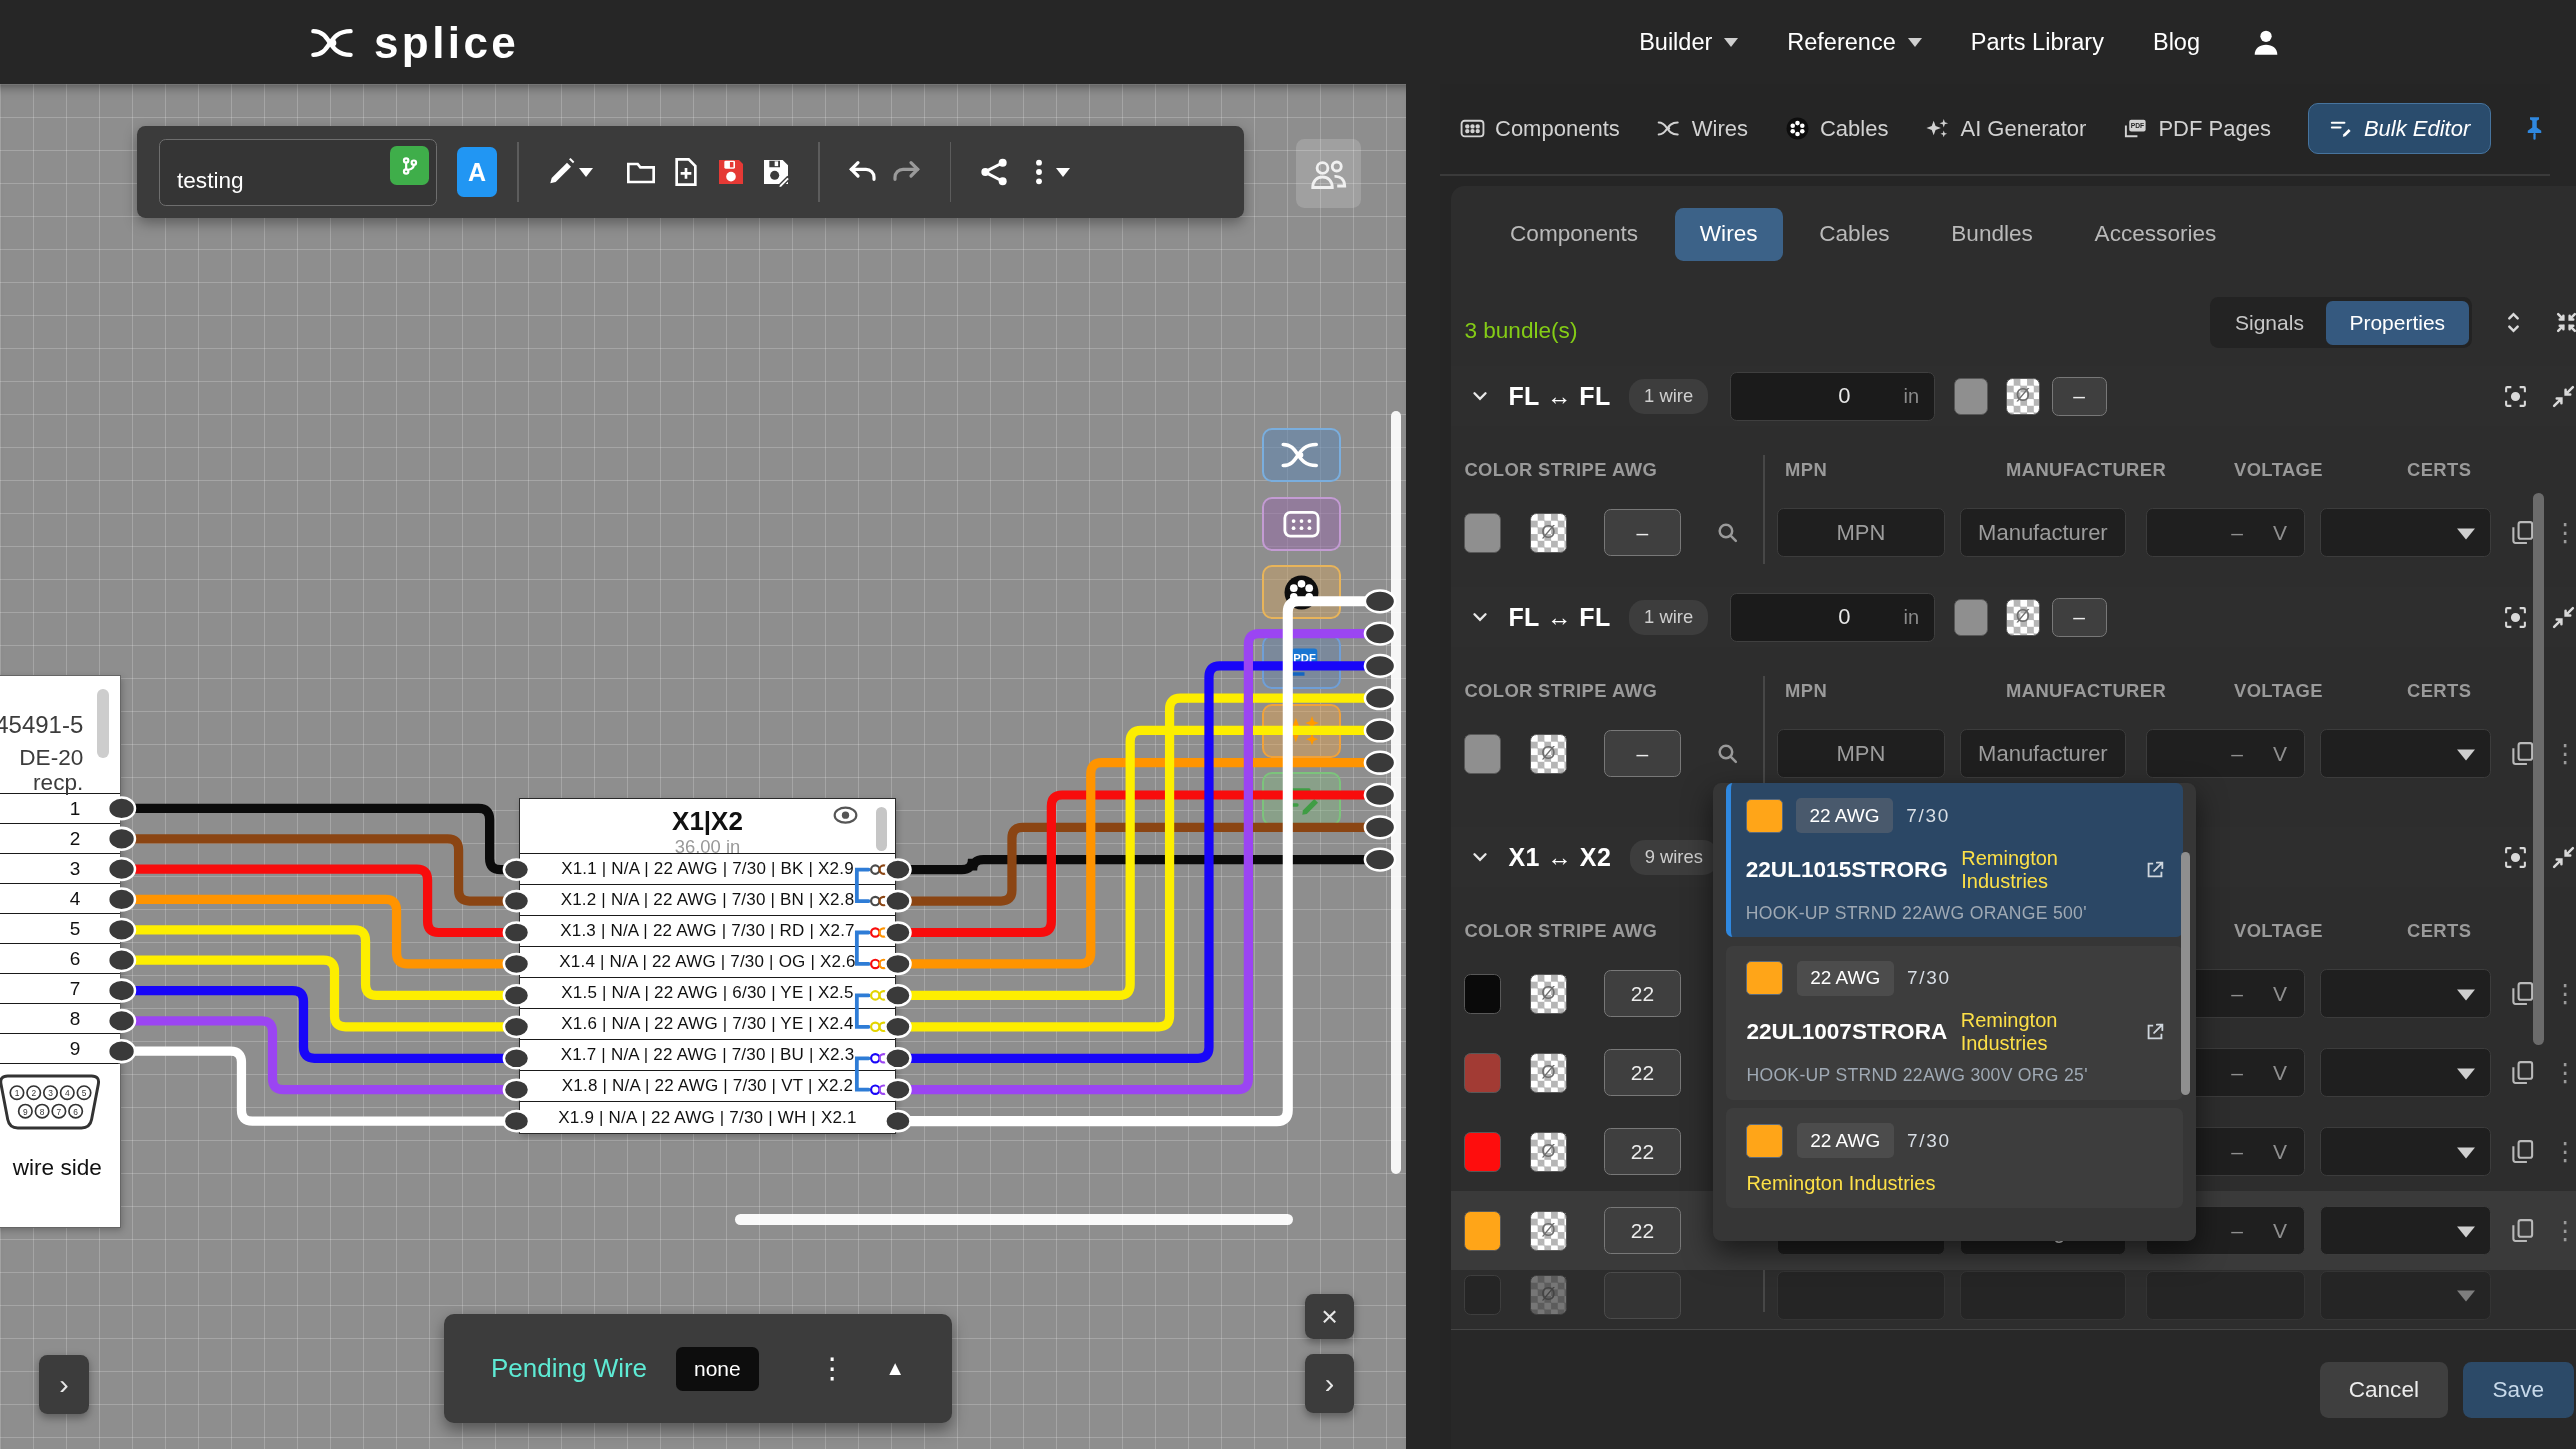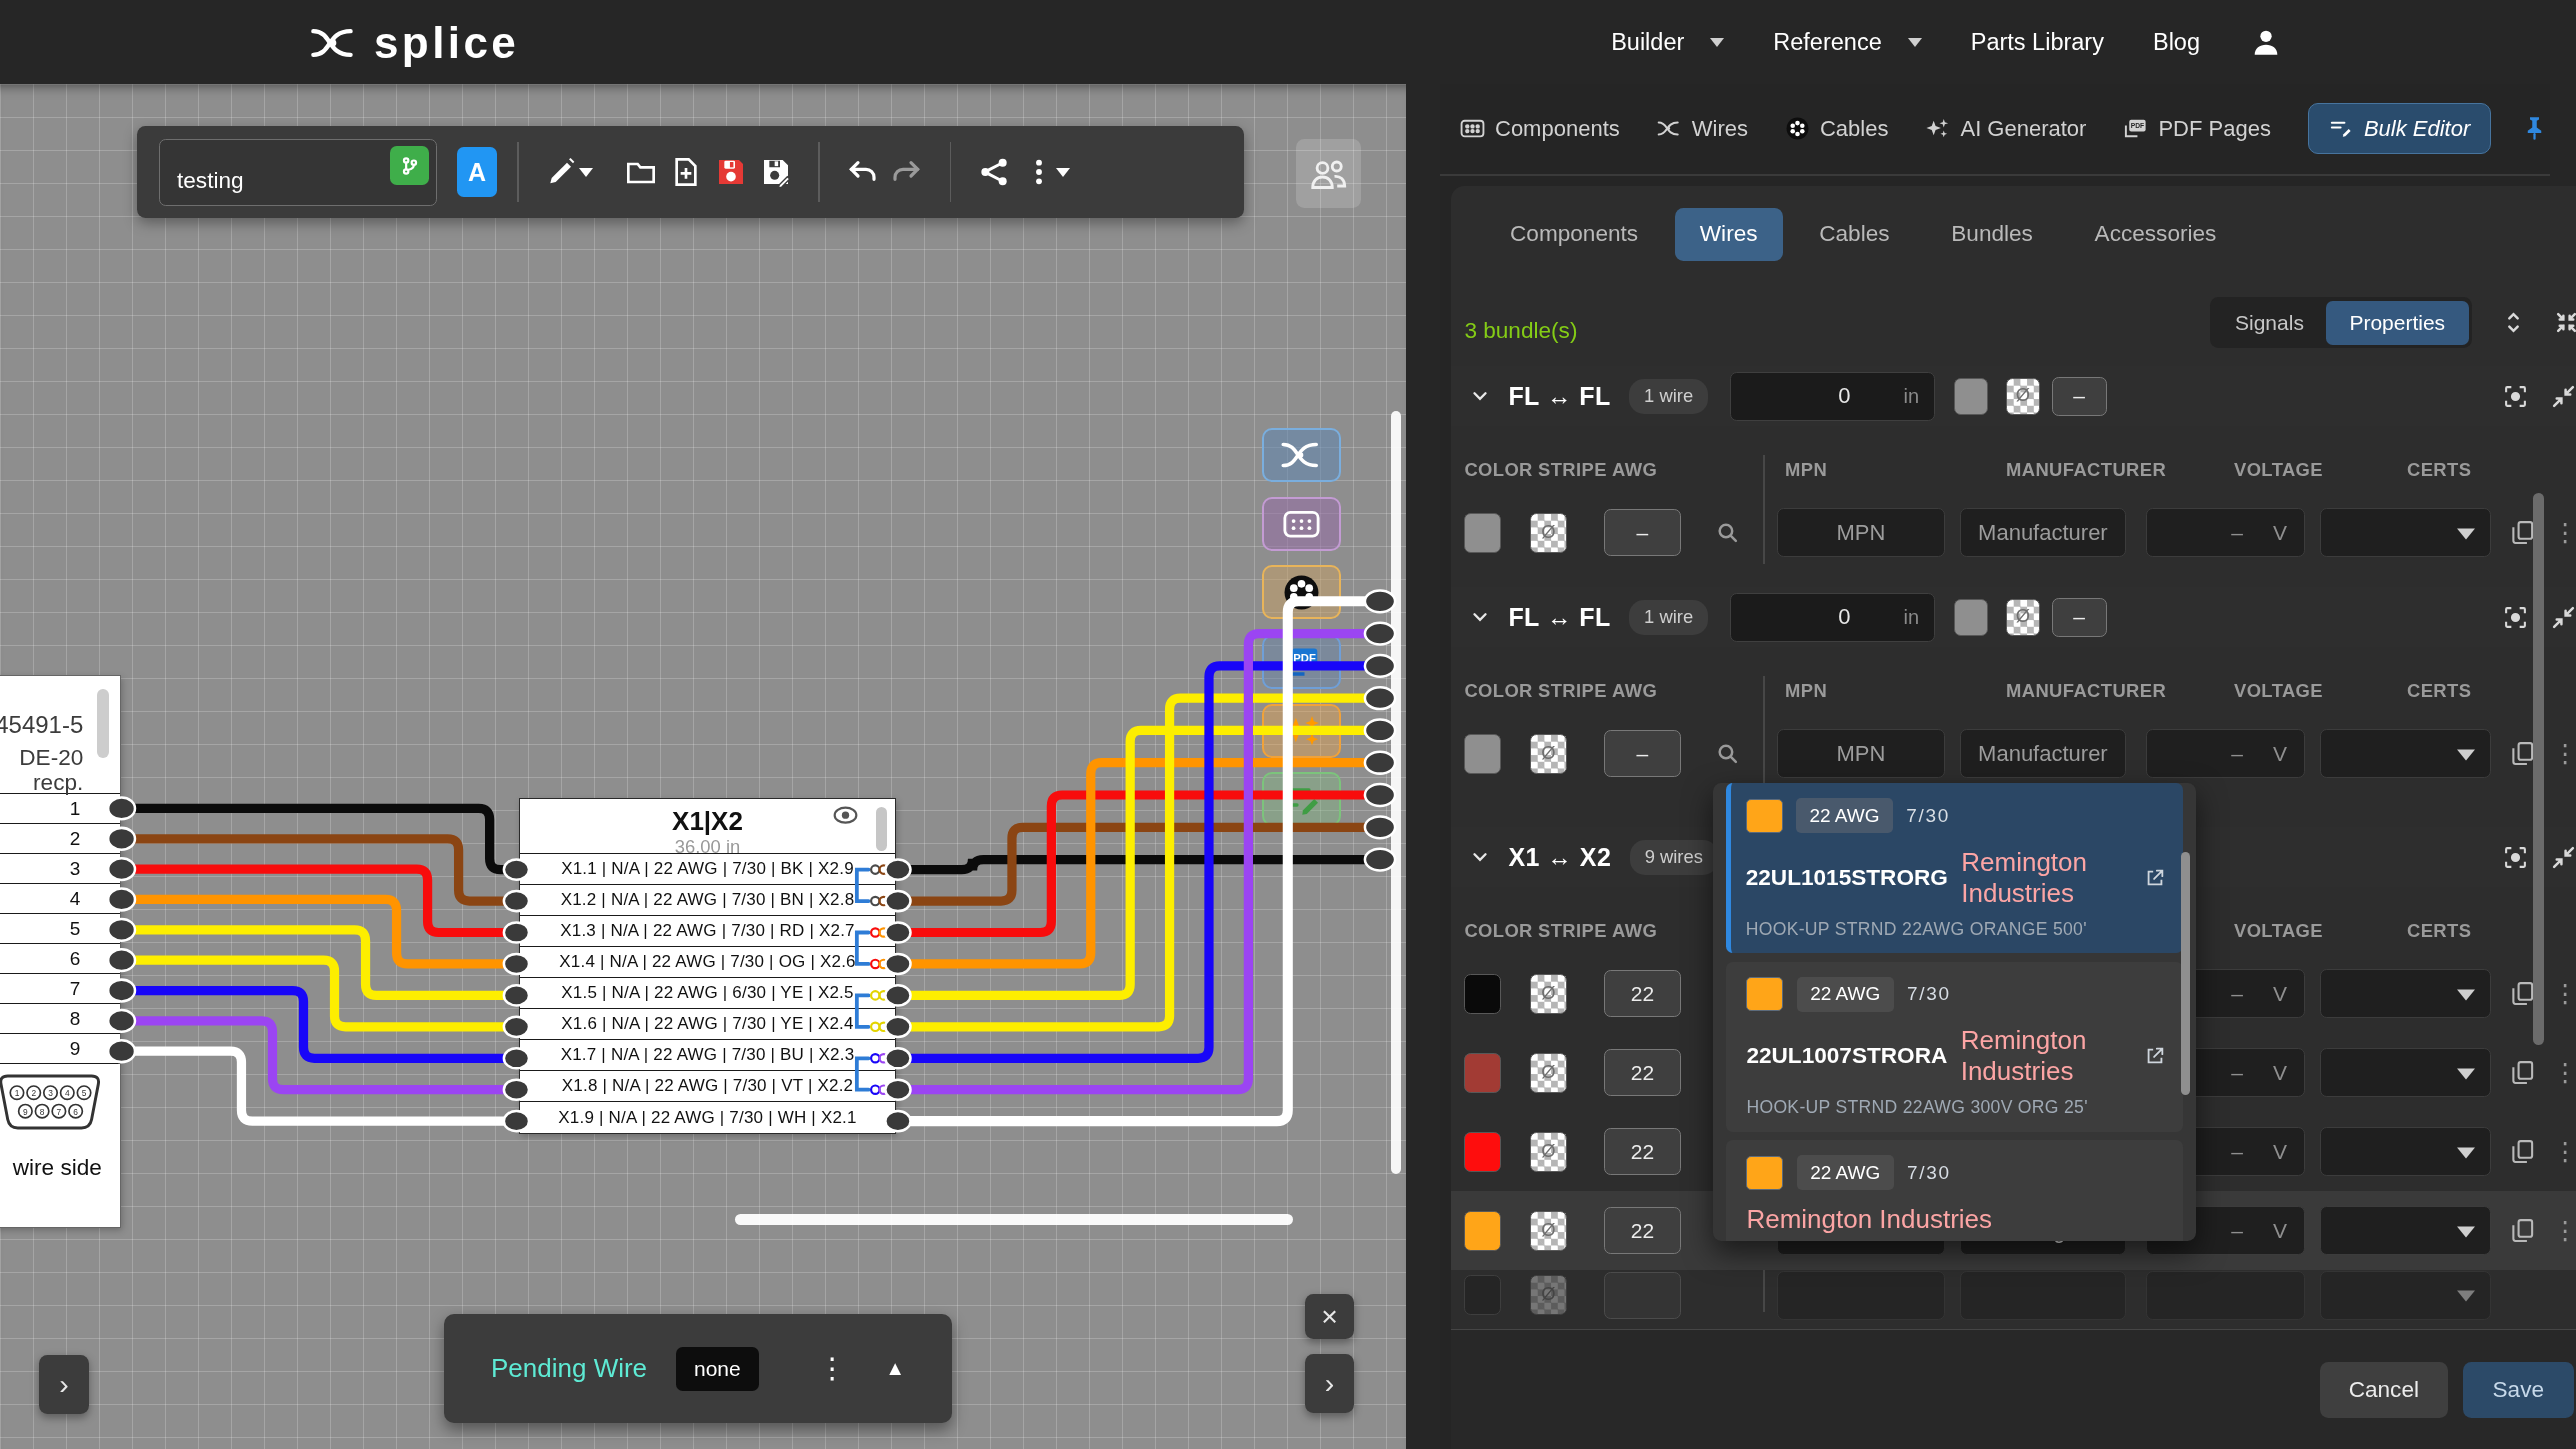--- a/index.html
+++ b/index.html
@@ -5,21 +5,21 @@
   * { margin:0; padding:0; box-sizing:border-box; }
   html,body { width:2576px; height:1449px; overflow:hidden; background:#262626;
     font-family:"Liberation Sans","DejaVu Sans",sans-serif; }
 
   
   #nav { position:absolute; left:0; top:0; width:2576px; height:84px; background:#262626;
     display:flex; align-items:center; z-index:50; }
   #logo { position:absolute; left:310px; top:18.4px; display:flex; align-items:center; gap:15px; color:#fff; }
   #logo .logo-text { font-size:44px; font-weight:bold; letter-spacing:3.4px; }
   #nav-right { position:absolute; right:293px; top:0; height:84px; display:flex; align-items:center; gap:49px; }
-  .nav-item { color:#fff; font-size:23.5px; display:flex; align-items:center; gap:26px; cursor:pointer; }
+  .nav-item { color:#fff; font-size:23.5px; display:flex; align-items:center; gap:12px; cursor:pointer; }
   .caret { width:0; height:0; border-left:7.5px solid transparent; border-right:7.5px solid transparent; border-top:9.2px solid #cfcfcf; display:inline-block; }
 
   
   #canvas { position:absolute; left:0; top:84px; width:1406px; height:1365px; background-color:#8e8e8e;
     background-image: linear-gradient(rgba(255,255,255,.20) 1.3px, transparent 1.3px),
                       linear-gradient(90deg, rgba(255,255,255,.20) 1.3px, transparent 1.3px);
     background-size:33px 33px; box-shadow:inset 0 11.7px 11.7px -10px rgba(0,0,0,.5); }
   #wiresvg { position:absolute; left:0; top:0; width:1406px; height:1365px; z-index:6; pointer-events:none; }
 
   
@@ -169,21 +169,21 @@
   #dd-title { color:#f0f0f0; font-size:21px; font-weight:bold; letter-spacing:0.4px; padding:22px 0 17px 22px; }
   .dd-item { position:relative; margin:0 13.4px 8.4px 13.4px; background:#3d3d3d; border-radius:6.7px; padding:15px 17px 13.4px 20px; }
   .dd-item.sel { background:#2b4765; border-left:5.9px solid #2f88e0; padding-left:14.3px; }
   .dd-r1 { display:flex; align-items:center; gap:13.4px; }
   .dd-sw { width:37px; height:34px; border-radius:5px; border:1.7px solid #5c6b7c; }
   .dd-chip { background:#4c4c4c; color:#fff; font-size:19px; border-radius:5px; padding:6.7px 13.4px; }
   .dd-item.sel .dd-chip { background:#49596c; }
   .dd-strand { color:#d8dee5; font-size:19px; letter-spacing:1.7px; }
   .dd-r2 { display:flex; align-items:center; gap:13.4px; margin-top:13.4px; }
   .dd-mpn { color:#fff; font-size:22.6px; font-weight:bold; }
-  .dd-mfr { color:#fca5a5; font-size:26px; }
+  .dd-mfr { color:#fde047; font-size:20px; }
   .dd-ext { color:#cfd6dd; }
   .dd-desc { color:#9fa9b4; font-size:17.6px; margin-top:10px; letter-spacing:0.3px; }
   #dd-scroll { position:absolute; right:5.9px; top:69px; width:9.2px; height:243px; background:#8f8f8f; border-radius:5px; }
 
   #panel-scroll { position:absolute; right:5.9px; top:409px; width:11px; height:552px; background:#6b6b6b; border-radius:5.9px; }
 
   #pfooter { position:absolute; left:11px; bottom:0; width:1150px; height:120px; background:#282828; border-top:1.7px solid #454545;
     display:flex; align-items:center; justify-content:flex-end; gap:15px; padding-right:27px; z-index:31; }
   #btn-cancel { background:#3f3f3f; color:#ececec; font-size:22.6px; border-radius:8.4px; padding:15px 28.5px; cursor:pointer; }
   #btn-save { background:#2c4a68; color:#c7d9ea; font-size:22.6px; border-radius:8.4px; padding:15px 30px; cursor:pointer; }

